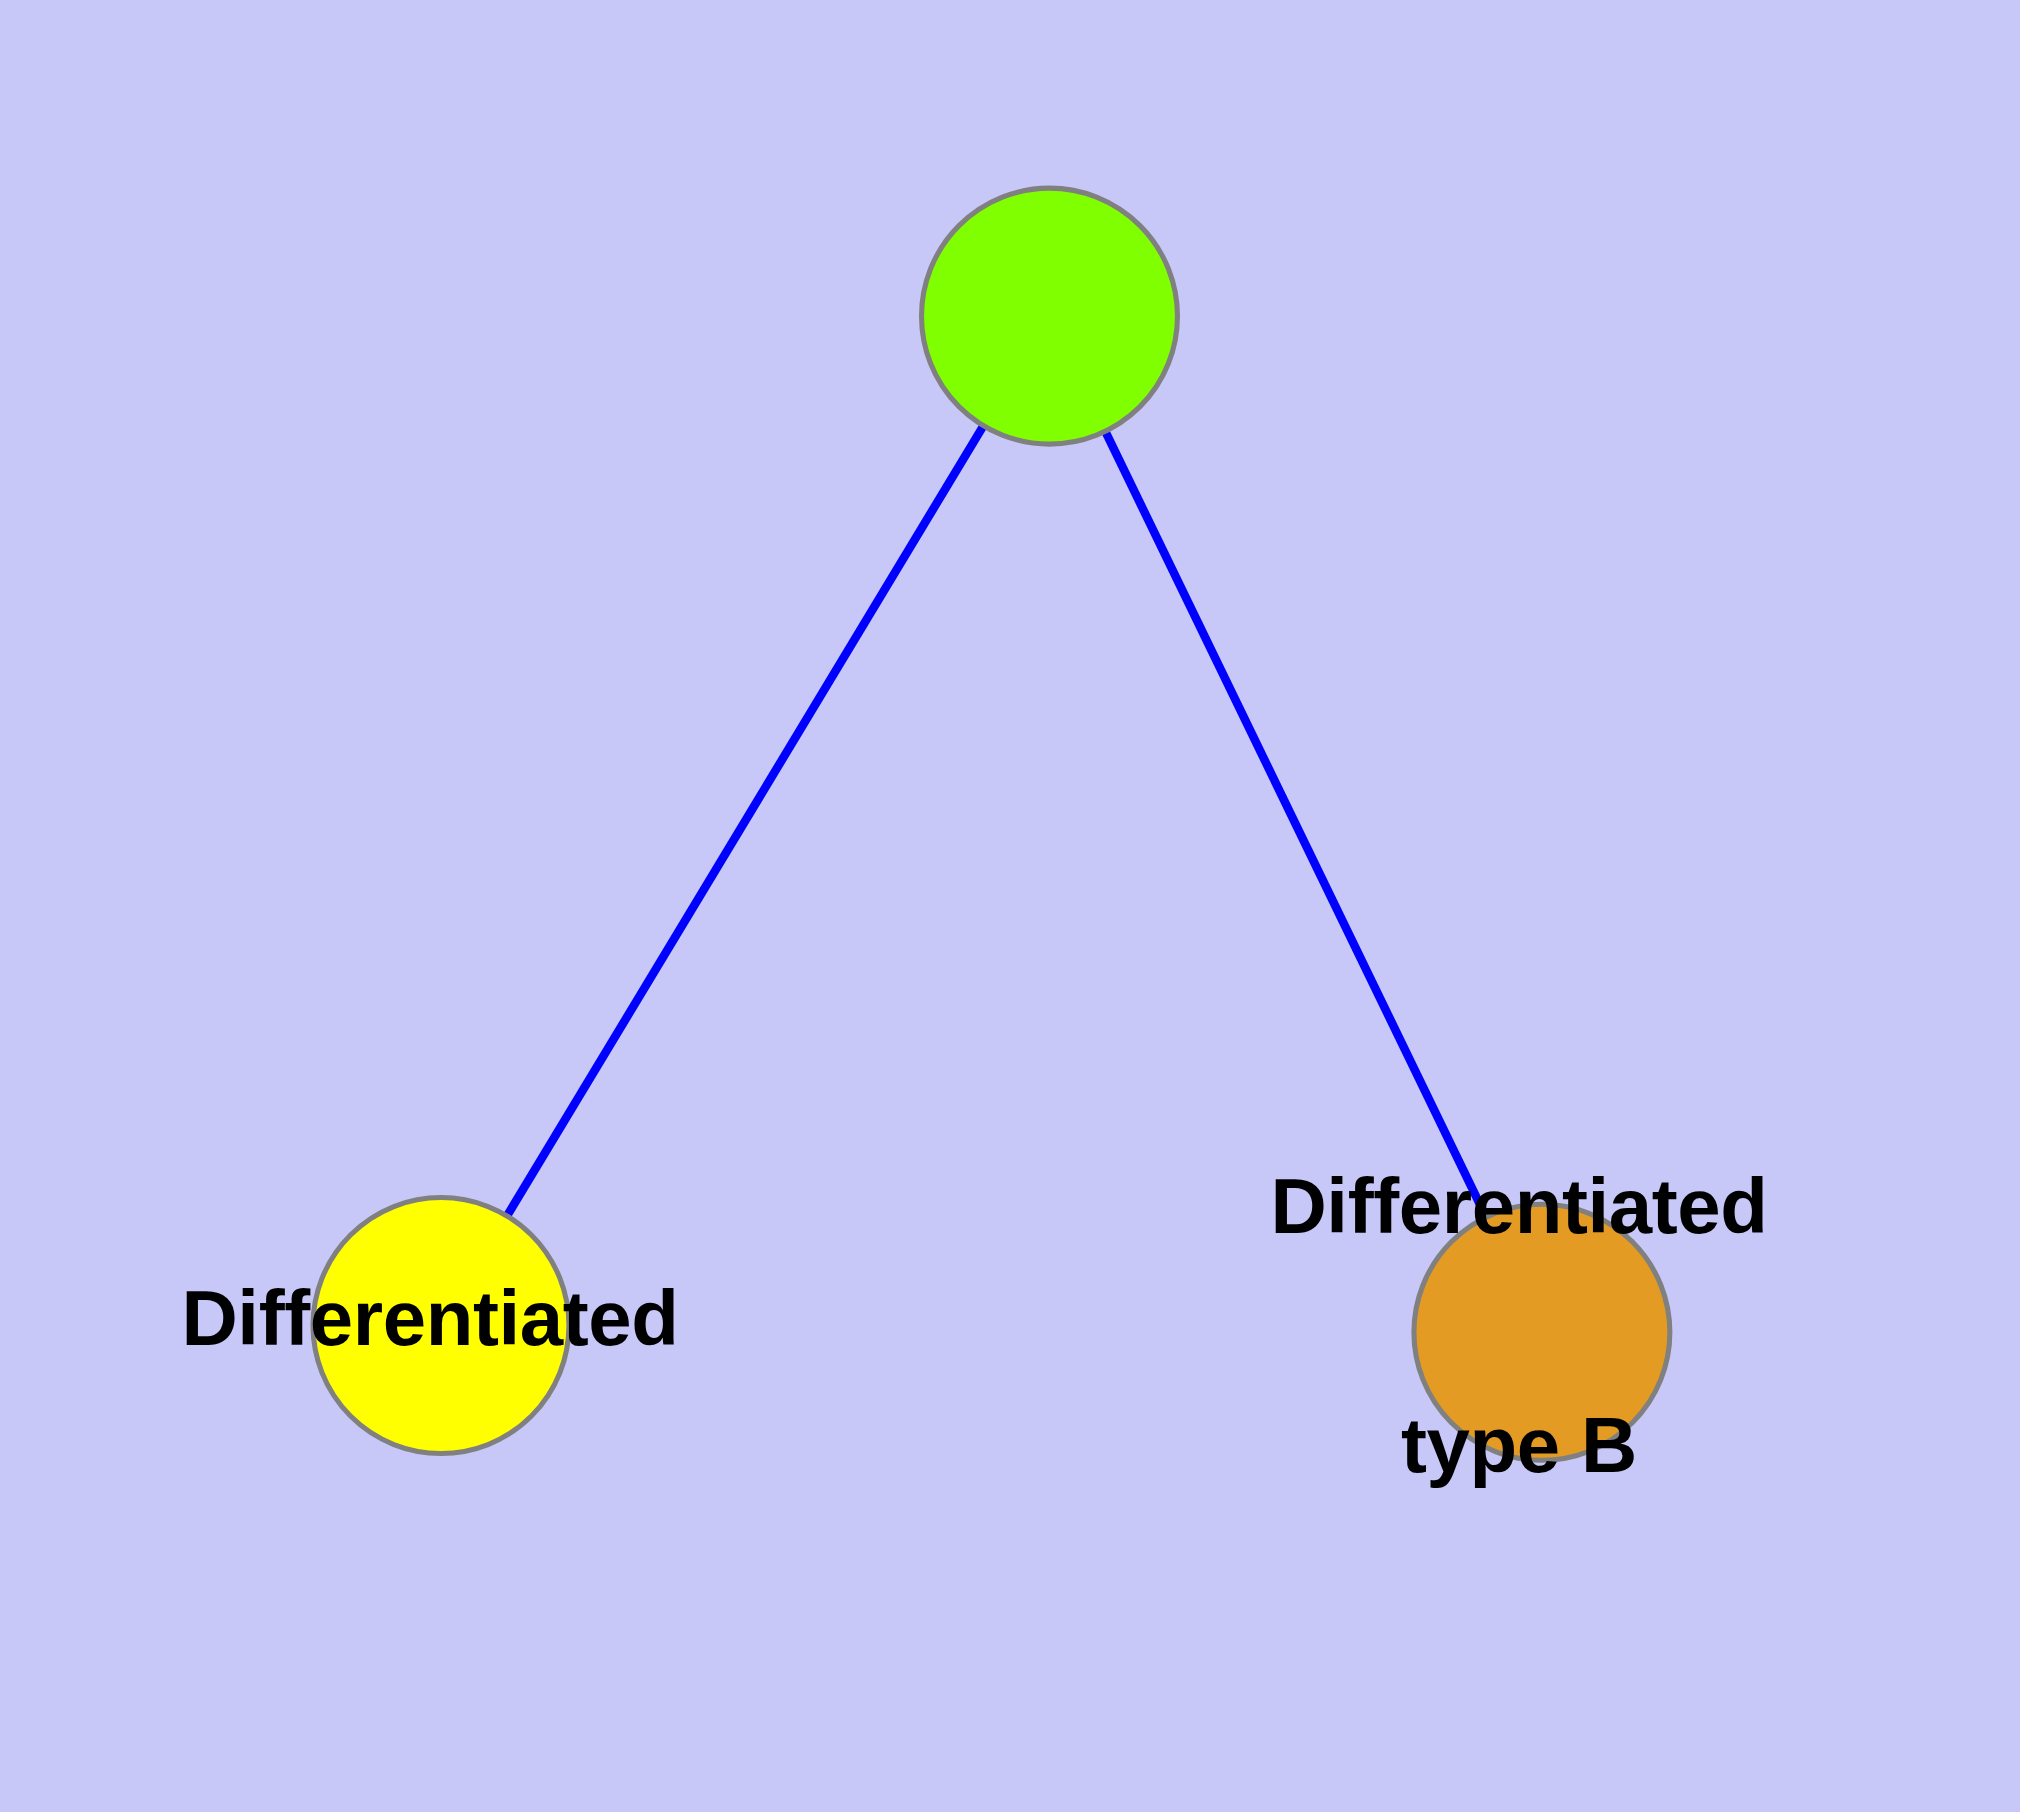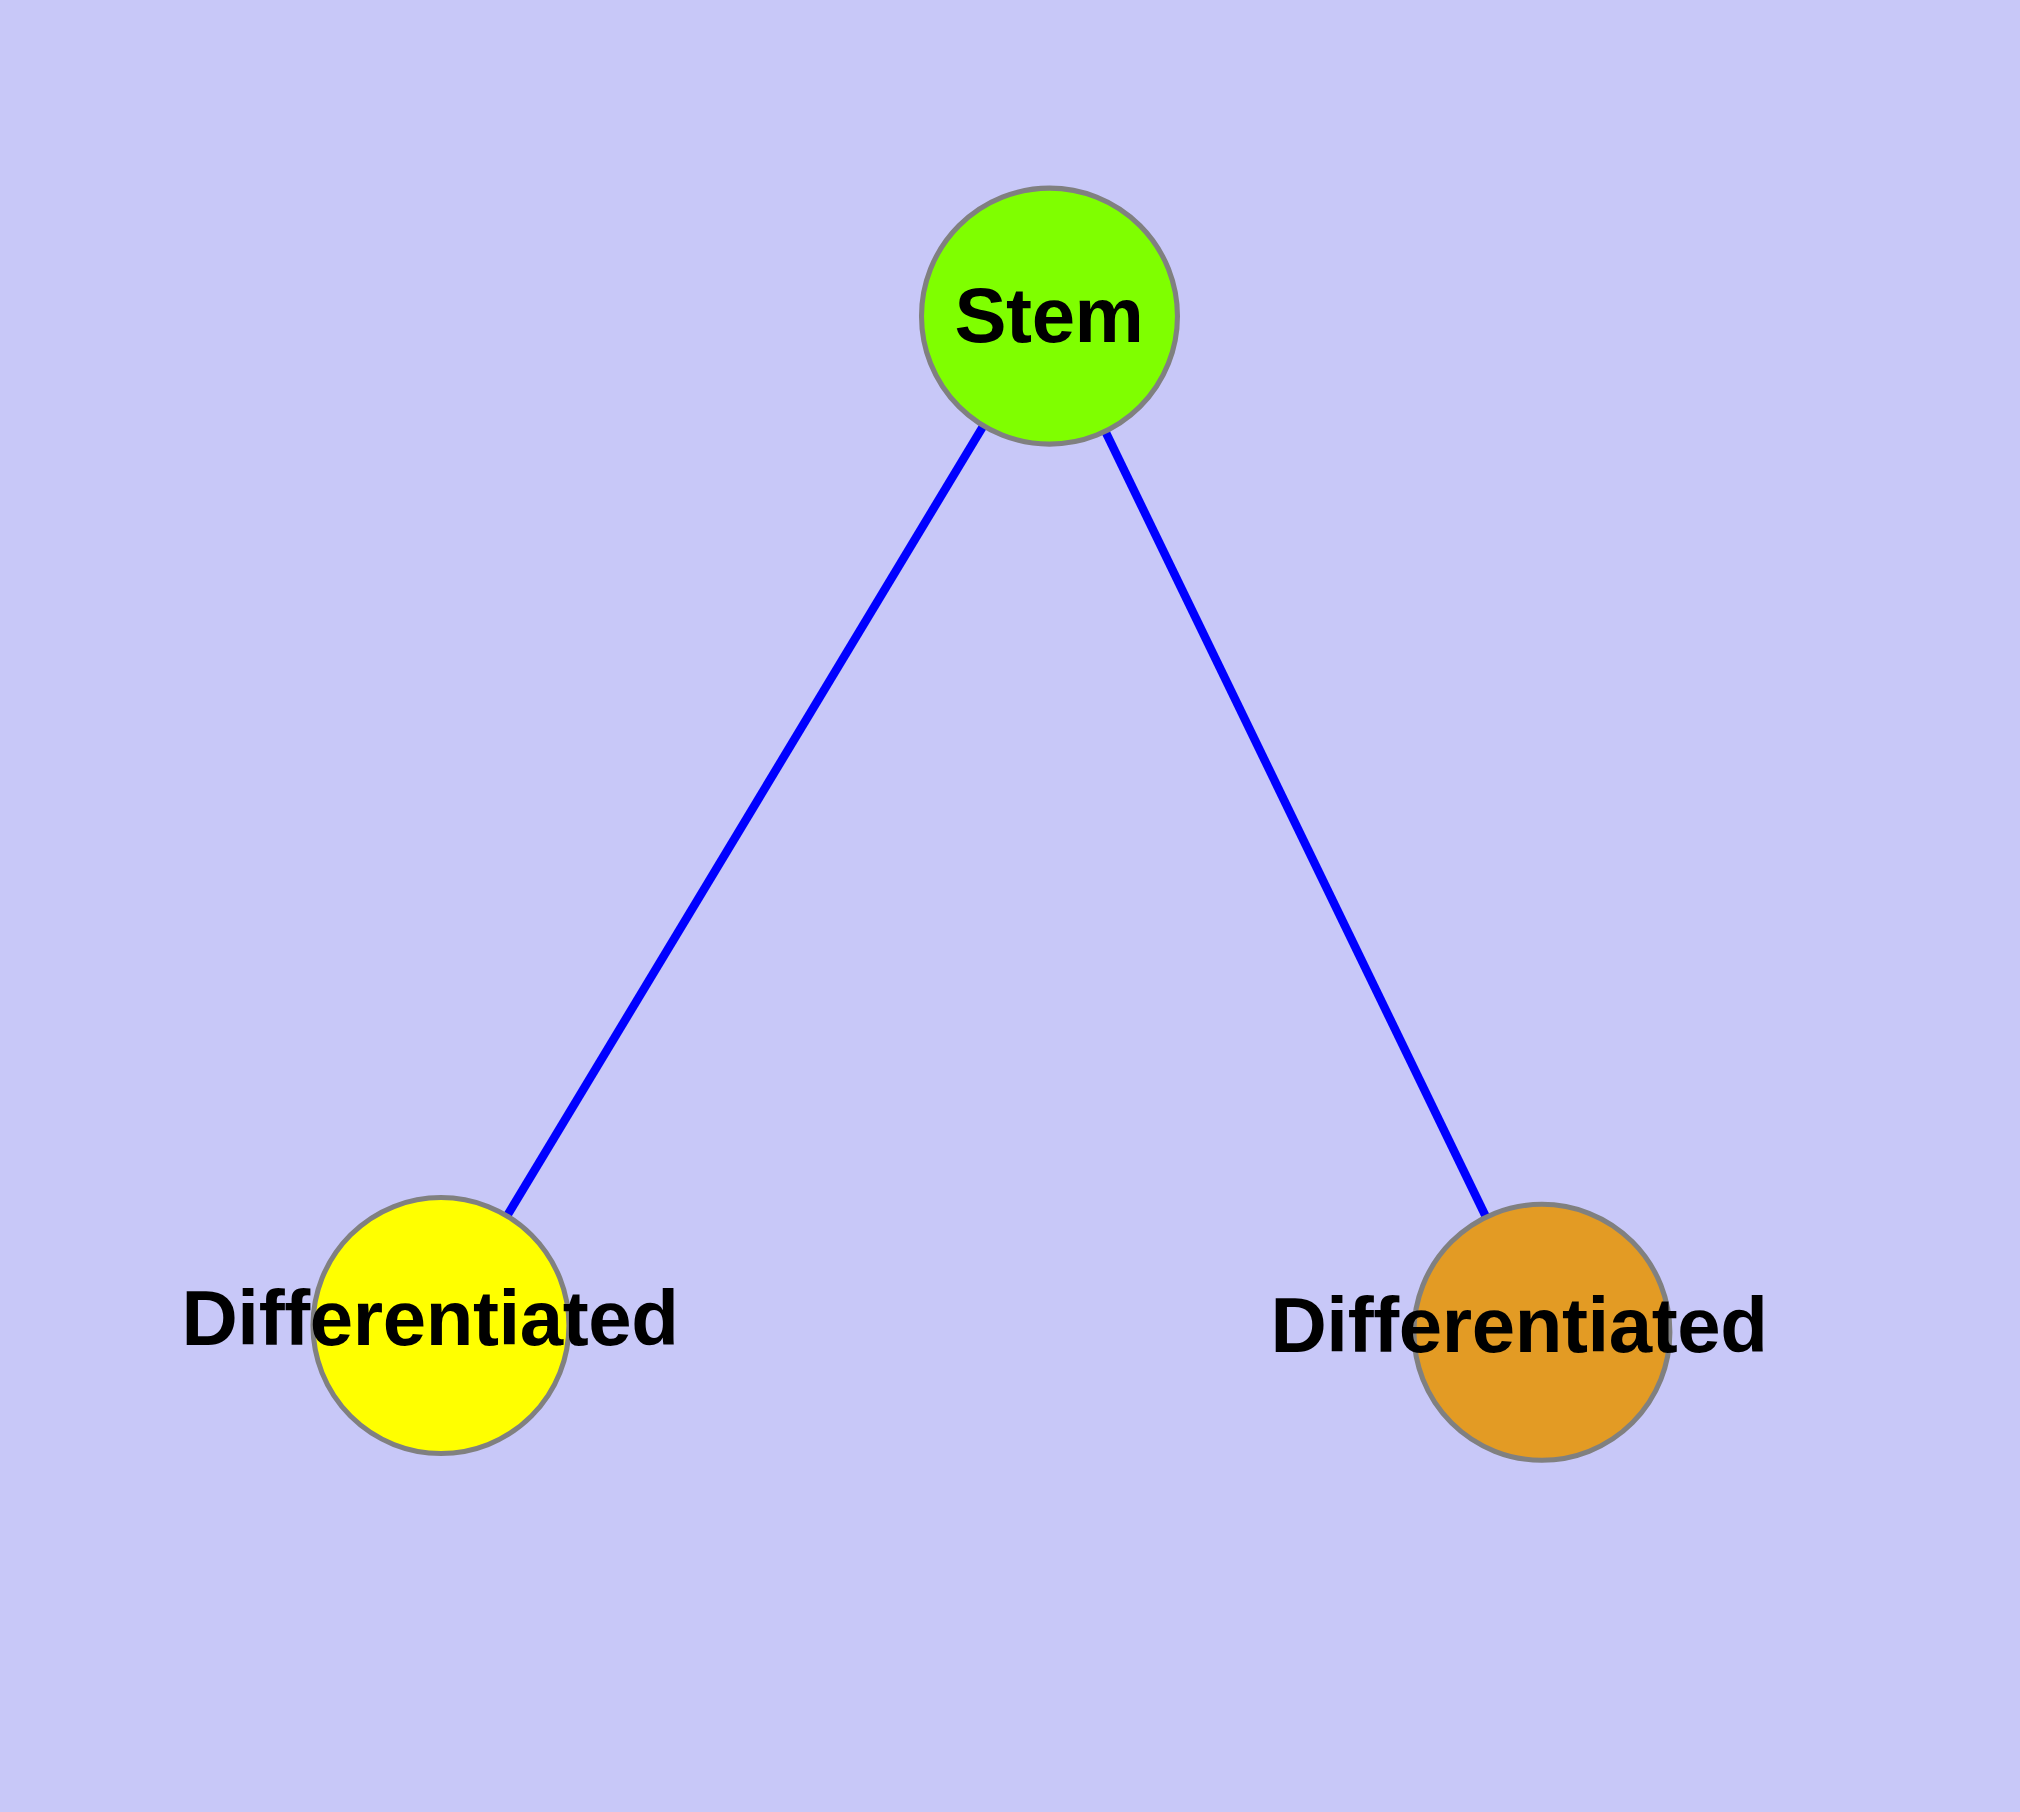--- a/index.html
+++ b/index.html
@@ -77,26 +77,24 @@
       <line class="edge-line" x1="1238" y1="373" x2="520" y2="1564" stroke="#0000ff"></line>
       <line class="edge-line" x1="1238" y1="373" x2="1819" y2="1572" stroke="#0000ff"></line>
     </g>
     <g>
       <circle class="node-circle" cx="1238" cy="373" r="151" fill="#7fff00" stroke="#808080"></circle>
       <circle class="node-circle" cx="520" cy="1564" r="151" fill="#ffff00" stroke="#808080"></circle>
       <circle class="node-circle" cx="1819" cy="1572" r="151" fill="#e39b24" stroke="#808080"></circle>
     </g>
   </svg>
 
-  <div class="node-label" id="label-stem">
-    <div>Stem</div>
-  </div>
 
   <div class="node-label" id="label-diff-a">
     <div>Differentiated</div>
   </div>
 
   <div class="node-label" id="label-diff-b">
     <div>Differentiated</div>
+    <div>type B</div>
   </div>
 
 </div>
 
 
 </body></html>

